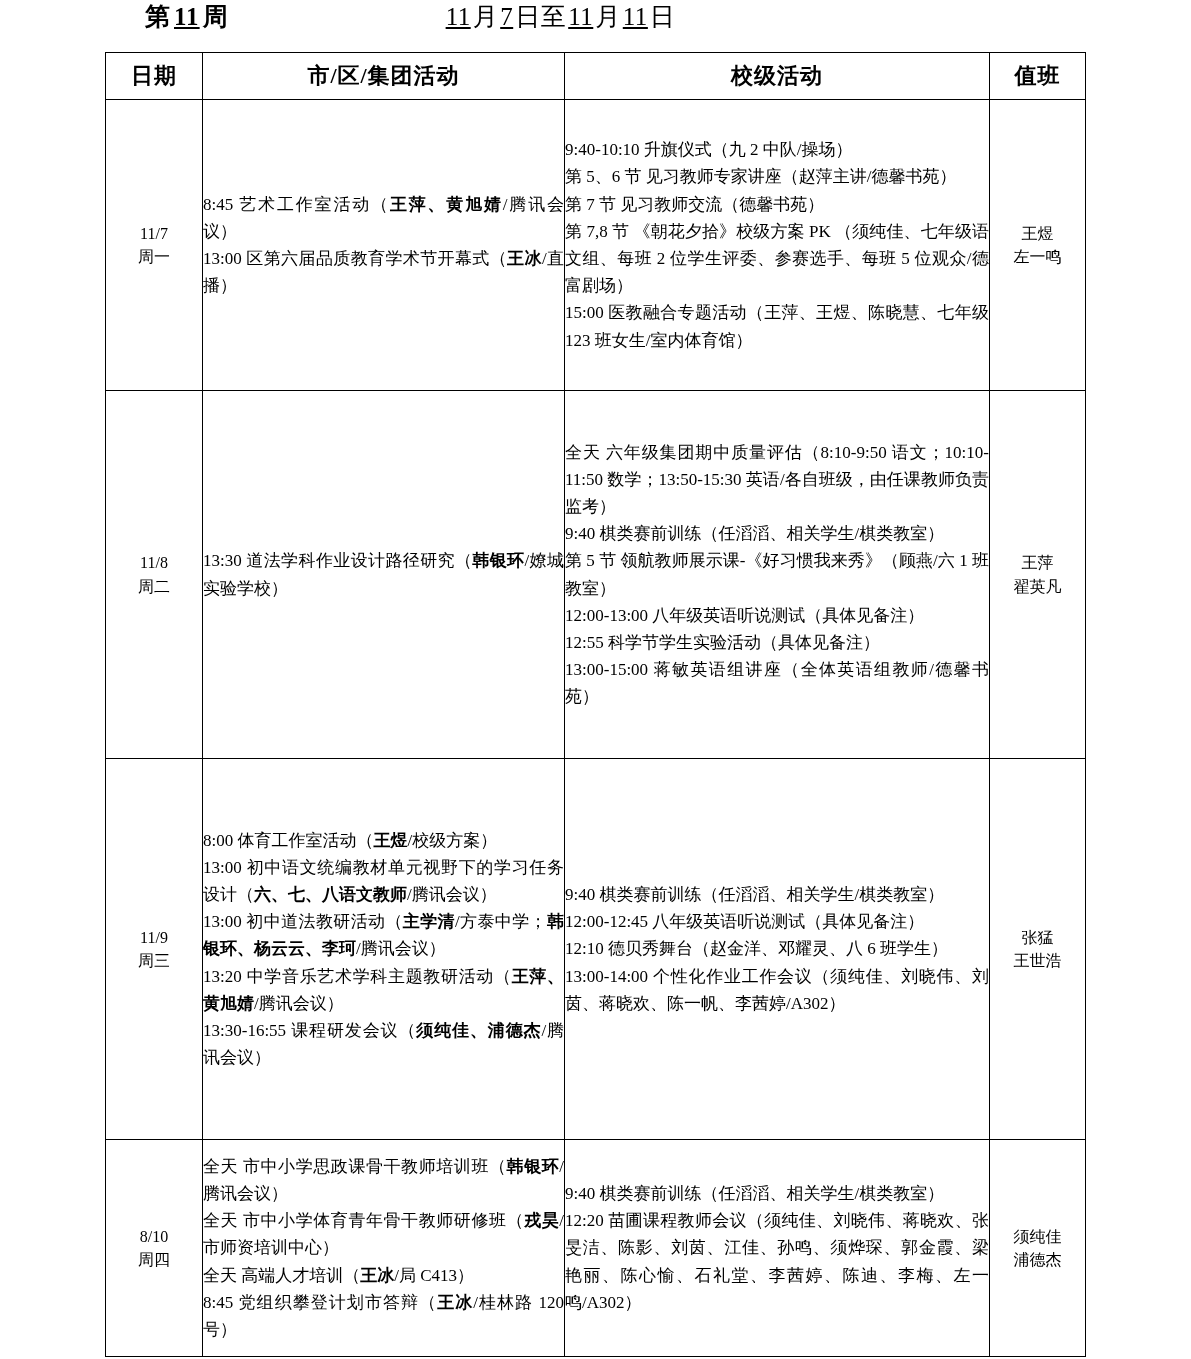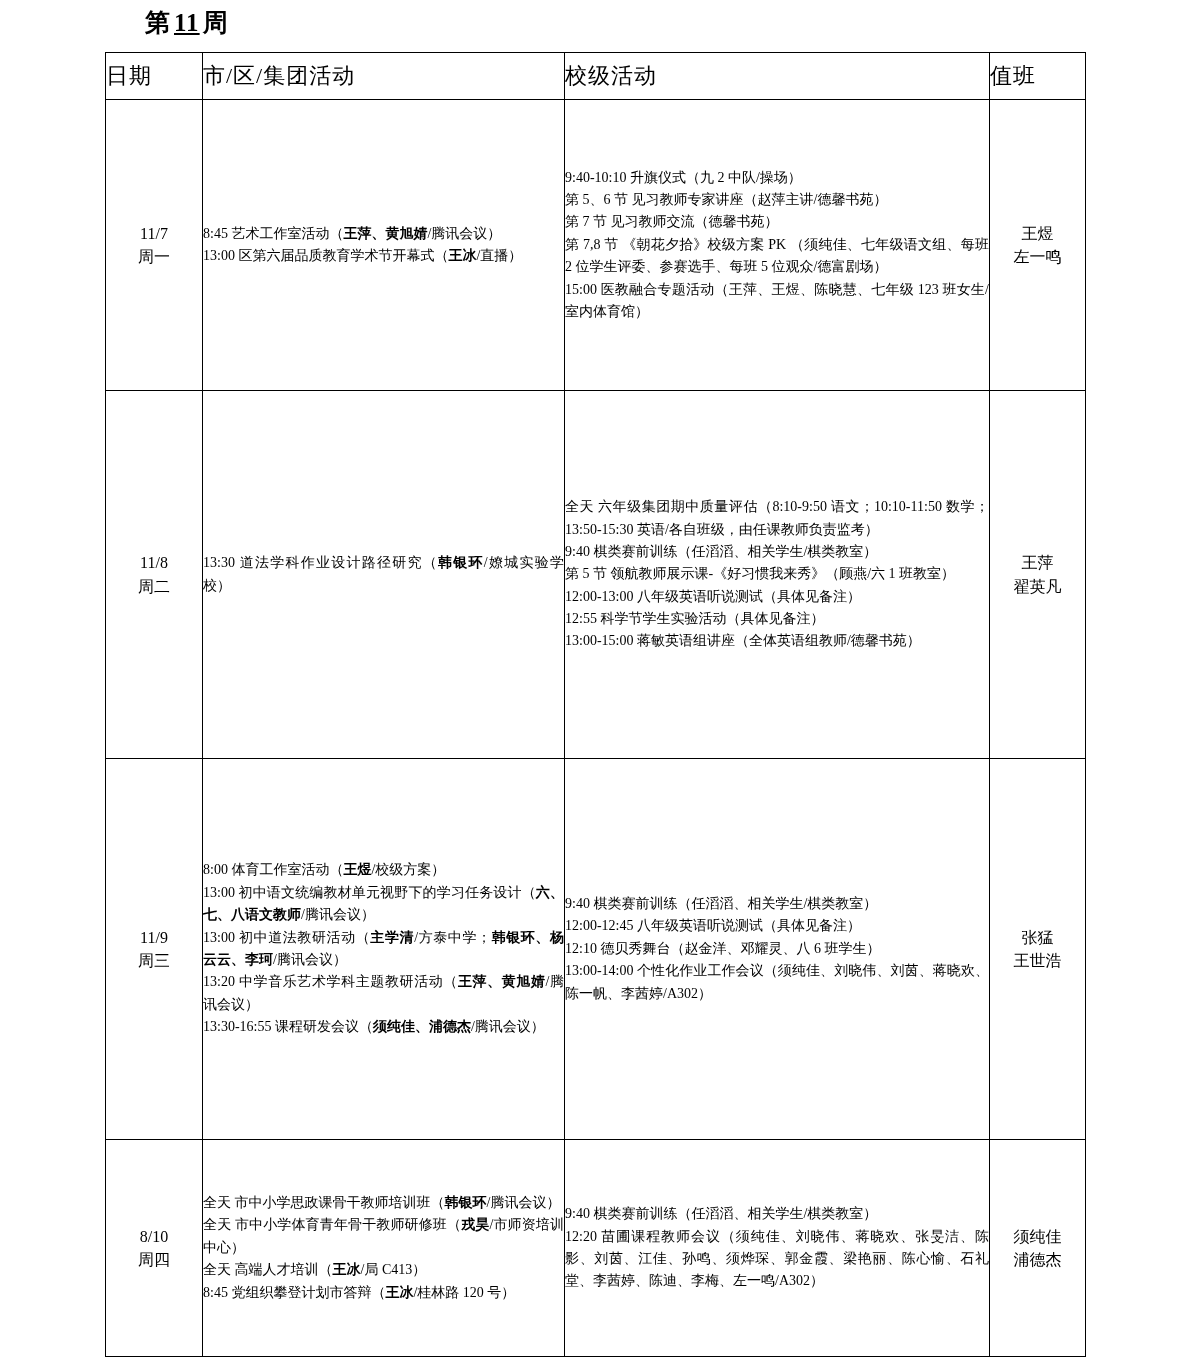--- a/index.html
+++ b/index.html
@@ -20,21 +20,21 @@
     height: 1359px;
     box-sizing: border-box;
     padding: 0 105px;
   }
 
   
   .doc-header {
     display: flex;
     align-items: baseline;
     height: 52px;
-    padding-top: 6px;
+    padding-top: 0;
     box-sizing: border-box;
   }
   .week-title {
     font-size: 25px;
     font-weight: bold;
     letter-spacing: 1px;
     margin-left: 40px;
     white-space: nowrap;
   }
   .week-title .num {
@@ -60,22 +60,22 @@
   }
   table.schedule th,
   table.schedule td {
     border: 1px solid #000000;
     vertical-align: middle;
     padding: 0;
   }
   thead th {
     height: 46px;
     font-size: 22px;
-    font-weight: normal;
-    text-align: left;
+    font-weight: bold;
+    text-align: center;
     letter-spacing: 1px;
   }
   col.c-date   { width: 97px; }
   col.c-city   { width: 362px; }
   col.c-school { width: 425px; }
   col.c-duty   { width: 96px; }
 
   td.date-cell,
   td.duty-cell {
     text-align: center;
@@ -84,21 +84,21 @@
     white-space: nowrap;
   }
   td.date-cell .l,
   td.duty-cell .l {
     display: block;
   }
 
   td.act-cell {
     vertical-align: top;
     padding: 7px 9px 9px 9px;
-    font-size: 14px;
+    font-size: 17px;
     line-height: 1.60;
     text-align: justify;
     text-justify: inter-ideograph;
   }
   td.act-cell .line {
     margin: 0;
     padding: 0;
   }
   .b { font-weight: bold; }
 
@@ -109,20 +109,21 @@
   tr.r3 td { height: 216px; }
 </style>
 </head>
 <body>
 
 <div class="page">
 
   <div class="doc-header">
     <div class="week-title"><span>第</span><span class="num">11</span><span>周</span></div>
 
+    <div class="date-range"><span class="u">11</span><span>月</span><span class="u">7</span><span>日</span><span>至</span><span class="u">11</span><span>月</span><span class="u">11</span><span>日</span></div>
   </div>
 
   <table class="schedule">
     <colgroup>
       <col class="c-date">
         <col class="c-city">
         <col class="c-school">
         <col class="c-duty">
     </colgroup>
     <thead>

